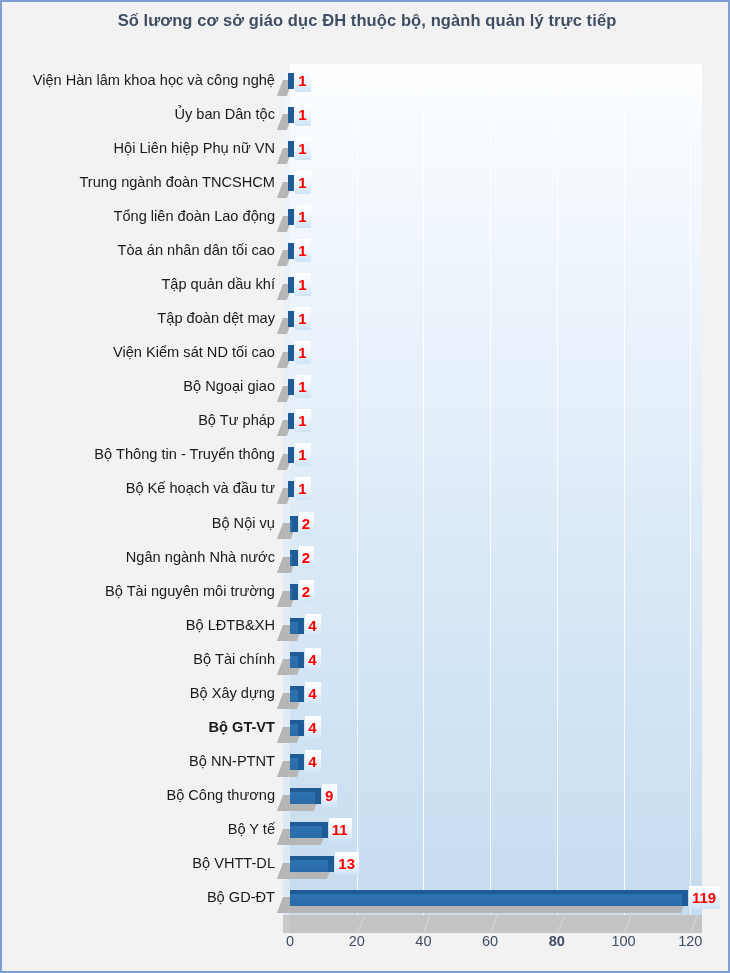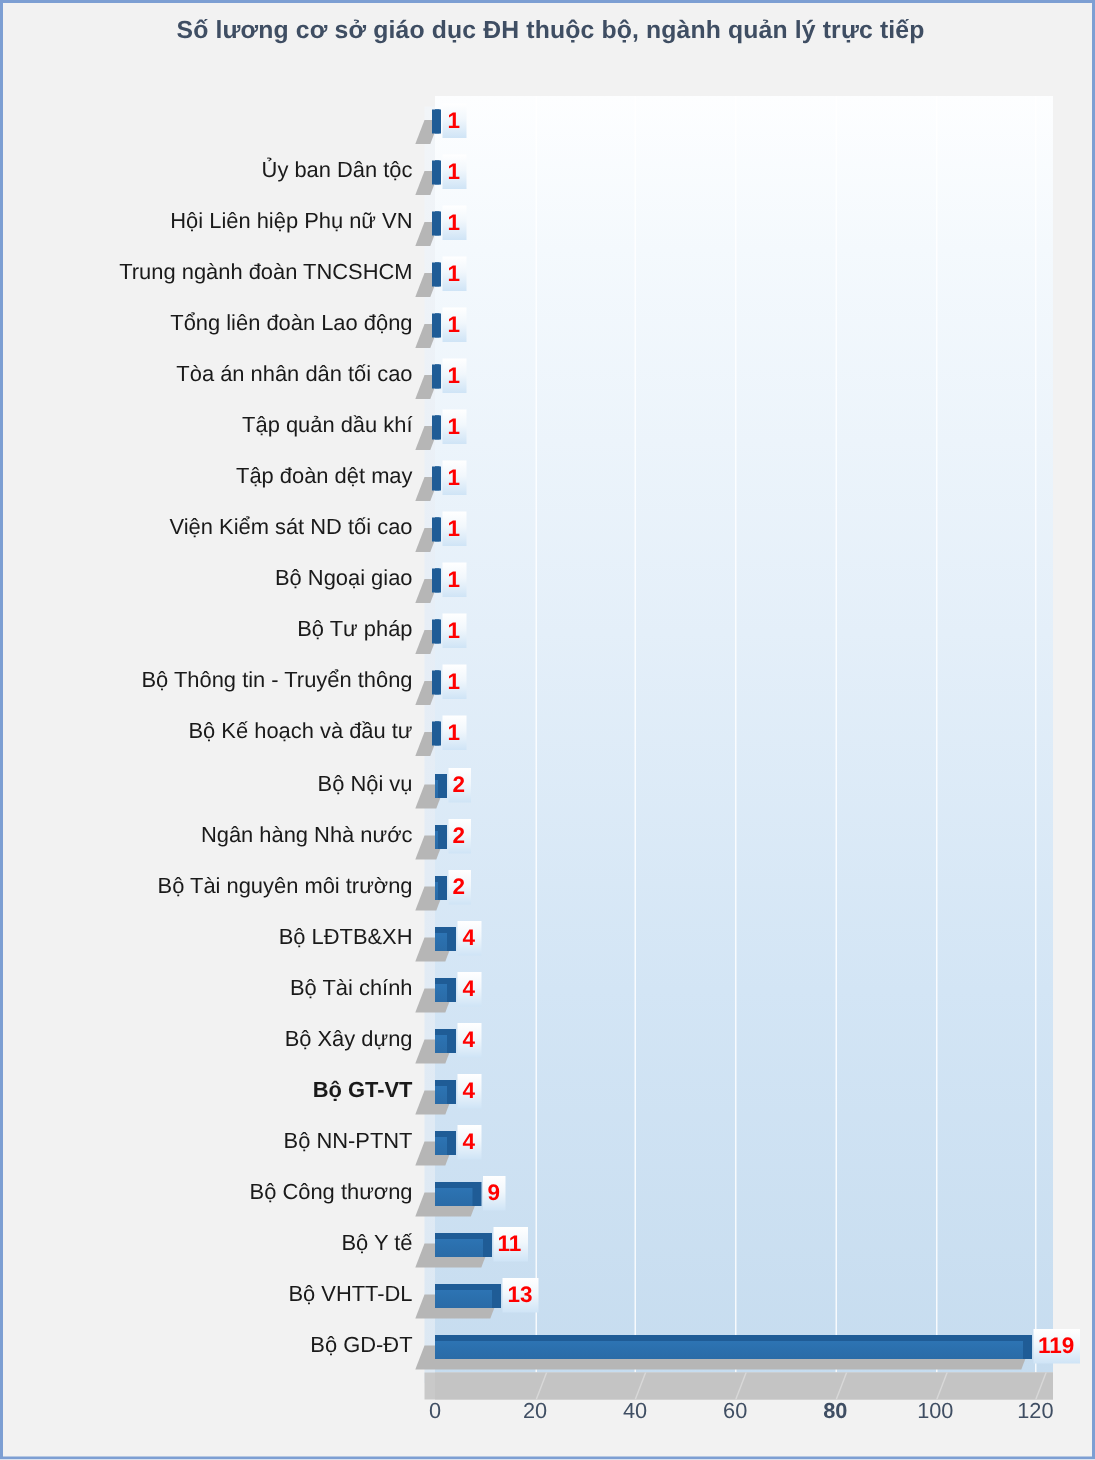--- a/index.html
+++ b/index.html
@@ -204,20 +204,21 @@
         <div class="floor-gridline" style="left: 133.42px;"></div>
         <div class="floor-gridline" style="left: 200.13px;"></div>
         <div class="floor-gridline" style="left: 266.84px;"></div>
         <div class="floor-gridline" style="left: 333.55px;"></div>
         <div class="floor-gridline" style="left: 400.26px;"></div>
       </div>
   </div>
 
   <div id="rows">
       <div class="row" style="top: 0px; height: 34.04px;">
+        <div class="cat-label" style="top: 9.02px;">Viện Hàn lâm khoa học và công nghệ</div>
         <div class="bar-wrap" style="top: 9.02px; width: 10.3355px; height: 16px;">
           <div class="bar-shadow" style="width: 10.3355px;"></div>
           <div class="bar-body" style="width: 3.3355px;"></div>
           <div class="bar-top" style="width: 3.3355px;"></div>
           <div class="bar-cap" style="left: 5.3355px;"></div>
         </div>
         <div class="value-label" style="left: 293.336px; top: 5.02px;">1</div>
       </div>
       <div class="row" style="top: 34.04px; height: 34.04px;">
         <div class="cat-label" style="top: 9.02px;">Ủy ban Dân tộc</div>
@@ -343,21 +344,21 @@
         <div class="cat-label" style="top: 9.02px;">Bộ Nội vụ</div>
         <div class="bar-wrap" style="top: 9.02px; width: 13.671px; height: 16px;">
           <div class="bar-shadow" style="width: 13.671px;"></div>
           <div class="bar-body" style="width: 6.671px;"></div>
           <div class="bar-top" style="width: 6.671px;"></div>
           <div class="bar-cap" style="left: 8.671px;"></div>
         </div>
         <div class="value-label" style="left: 296.671px; top: 5.02px;">2</div>
       </div>
       <div class="row" style="top: 476.56px; height: 34.04px;">
-        <div class="cat-label" style="top: 9.02px;">Ngân hàng Nhà nước</div>
+        <div class="cat-label" style="top: 9.02px;">Ngân ngành Nhà nước</div>
         <div class="bar-wrap" style="top: 9.02px; width: 13.671px; height: 16px;">
           <div class="bar-shadow" style="width: 13.671px;"></div>
           <div class="bar-body" style="width: 6.671px;"></div>
           <div class="bar-top" style="width: 6.671px;"></div>
           <div class="bar-cap" style="left: 8.671px;"></div>
         </div>
         <div class="value-label" style="left: 296.671px; top: 5.02px;">2</div>
       </div>
       <div class="row" style="top: 510.6px; height: 34.04px;">
         <div class="cat-label" style="top: 9.02px;">Bộ Tài nguyên môi trường</div>

